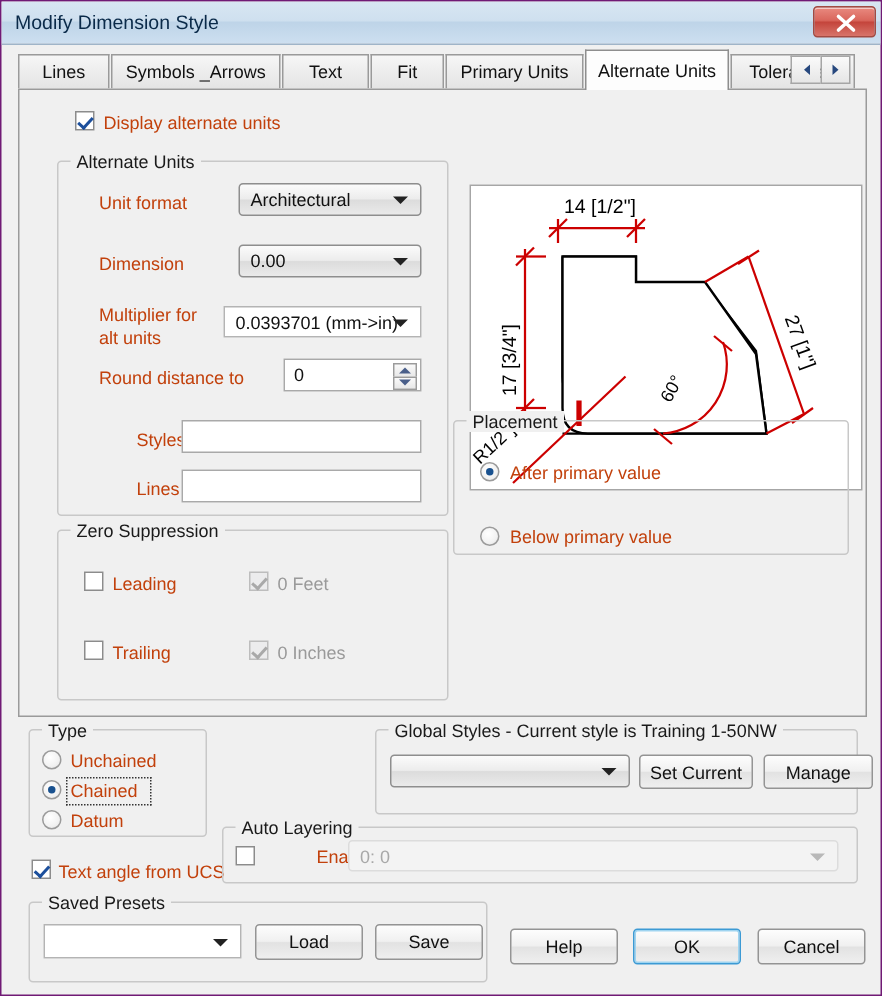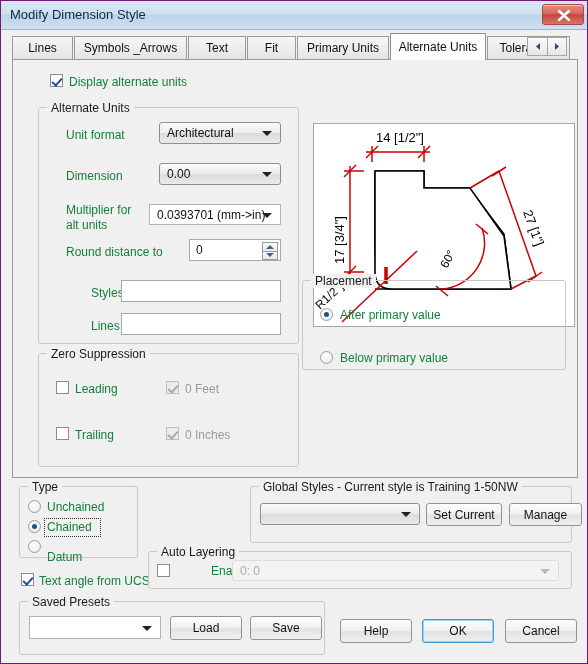--- a/index.html
+++ b/index.html
@@ -118,21 +118,21 @@
     background: #f0f0f0;
     padding: 0 4px;
     font-size: 12px;
     color: #1a1a1a;
     white-space: nowrap;
   }
 
   .lbl {
     position: absolute;
     font-size: 12px;
-    color: #15803d;
+    color: #c2410c;
     white-space: nowrap;
   }
   .lbl.dim { color: #9a9a9a; }
 
   
   .cb {
     position: absolute;
     width: 13px; height: 13px;
     box-sizing: border-box;
     background: #fff;
@@ -451,21 +451,21 @@
     <div class="legend">Type</div>
 
     <div class="rb" style="left:8px;top:13px;"></div>
     <div class="lbl" style="left:27px;top:13px;">Unchained</div>
 
     <div class="rb sel" style="left:8px;top:33px;"></div>
     <div class="lbl" style="left:27px;top:33px;">Chained</div>
     <div class="focus-box" style="left:24px;top:31px;width:55px;height:17px;"></div>
 
     <div class="rb" style="left:8px;top:53px;"></div>
-    <div class="lbl" style="left:27px;top:63px;">Datum</div>
+    <div class="lbl" style="left:27px;top:53px;">Datum</div>
   </div>
 
   <div class="cb checked" style="left:20px;top:572px;"></div>
   <div class="lbl" style="left:38px;top:573px;">Text angle from UCS</div>
 
 
   <div class="group" style="left:147px;top:550px;width:424px;height:38px;">
     <div class="legend">Auto Layering</div>
 
     <div class="cb" style="left:8px;top:12px;"></div>

